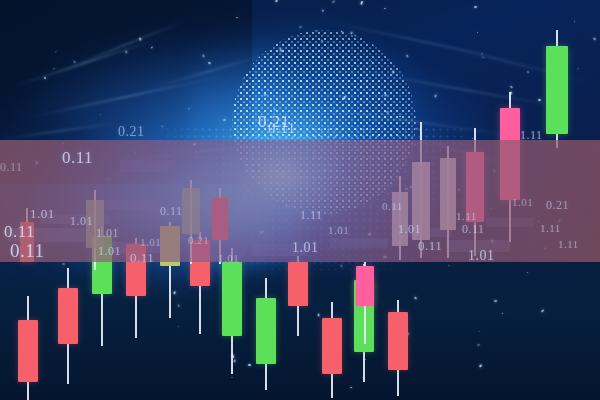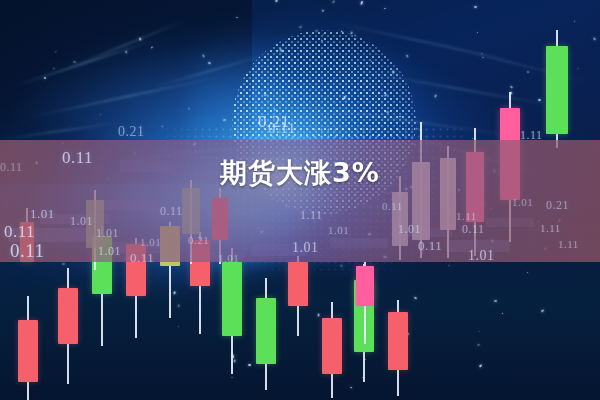--- a/index.html
+++ b/index.html
@@ -454,16 +454,15 @@
       <div class="num" style="left: 468px; top: 248px; font-size: 14px; opacity: 0.78;">1.01</div>
       <div class="num" style="left: 540px; top: 222px; font-size: 11px; opacity: 0.58;">1.11</div>
       <div class="num" style="left: 558px; top: 238px; font-size: 11px; opacity: 0.55;">1.11</div>
       <div class="num" style="left: 546px; top: 198px; font-size: 12px; opacity: 0.55;">0.21</div>
       <div class="num" style="left: 512px; top: 196px; font-size: 11px; opacity: 0.5;">1.01</div>
       <div class="num" style="left: 0px; top: 160px; font-size: 12px; opacity: 0.45;">0.11</div>
       <div class="num" style="left: 218px; top: 252px; font-size: 11px; opacity: 0.5;">1.01</div>
     </div>
 
   <div class="title">
-    <div class="l2">期货大涨3%</div>
   </div>
 
 </div>
 
 </body></html>

